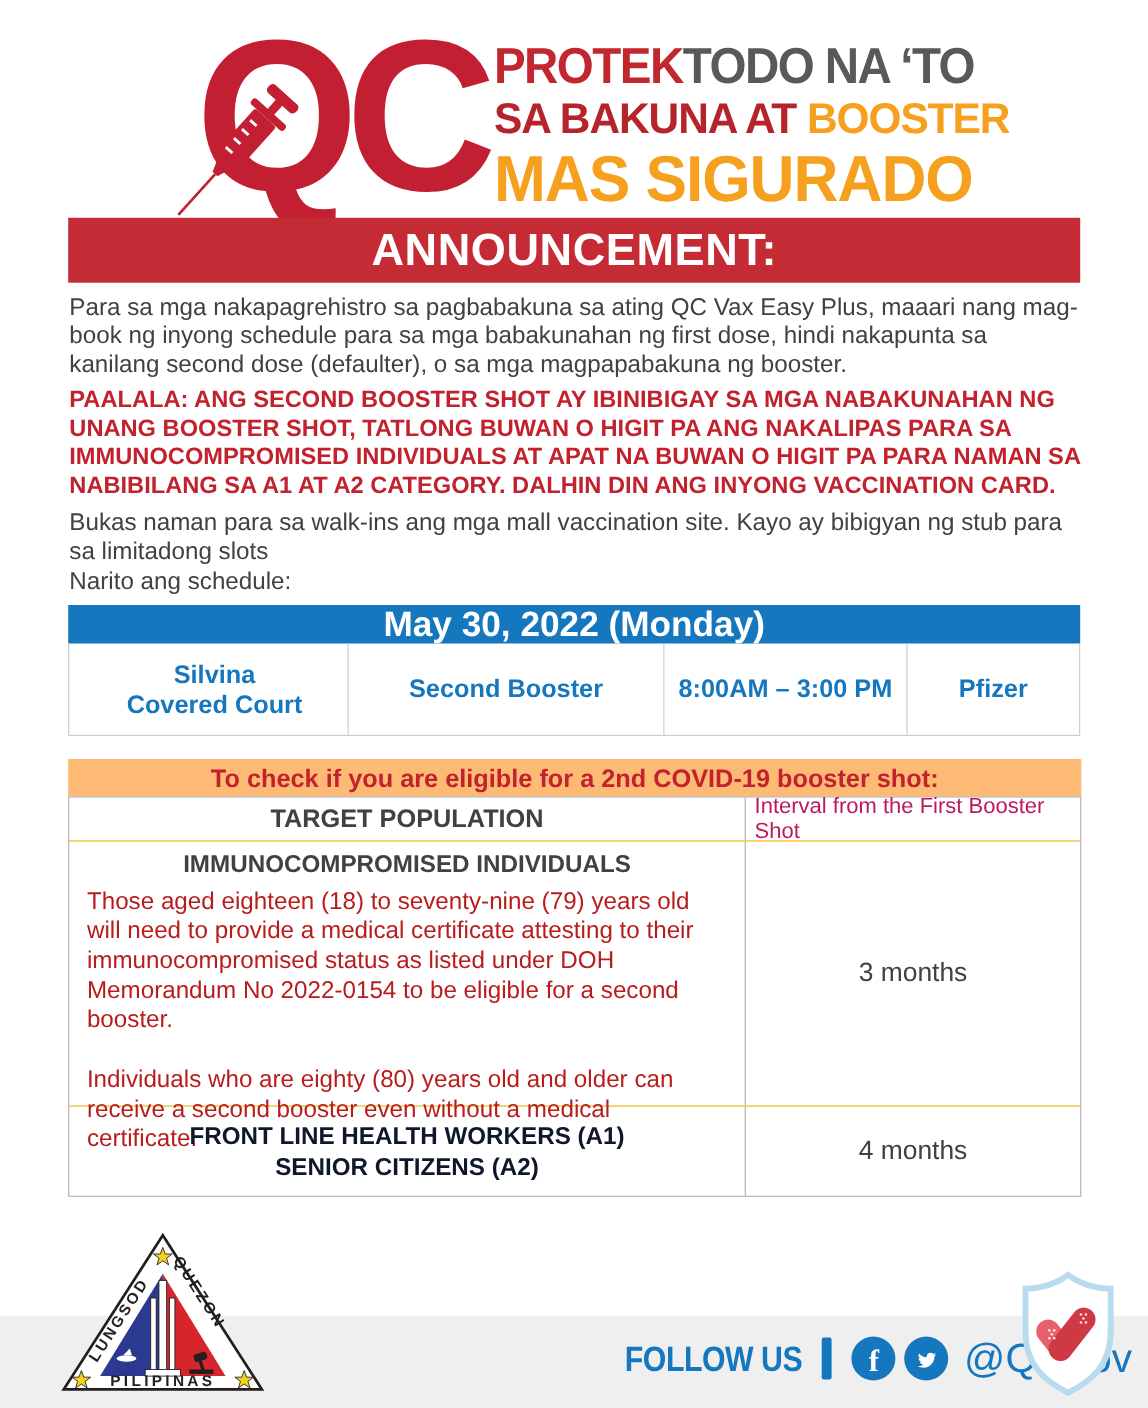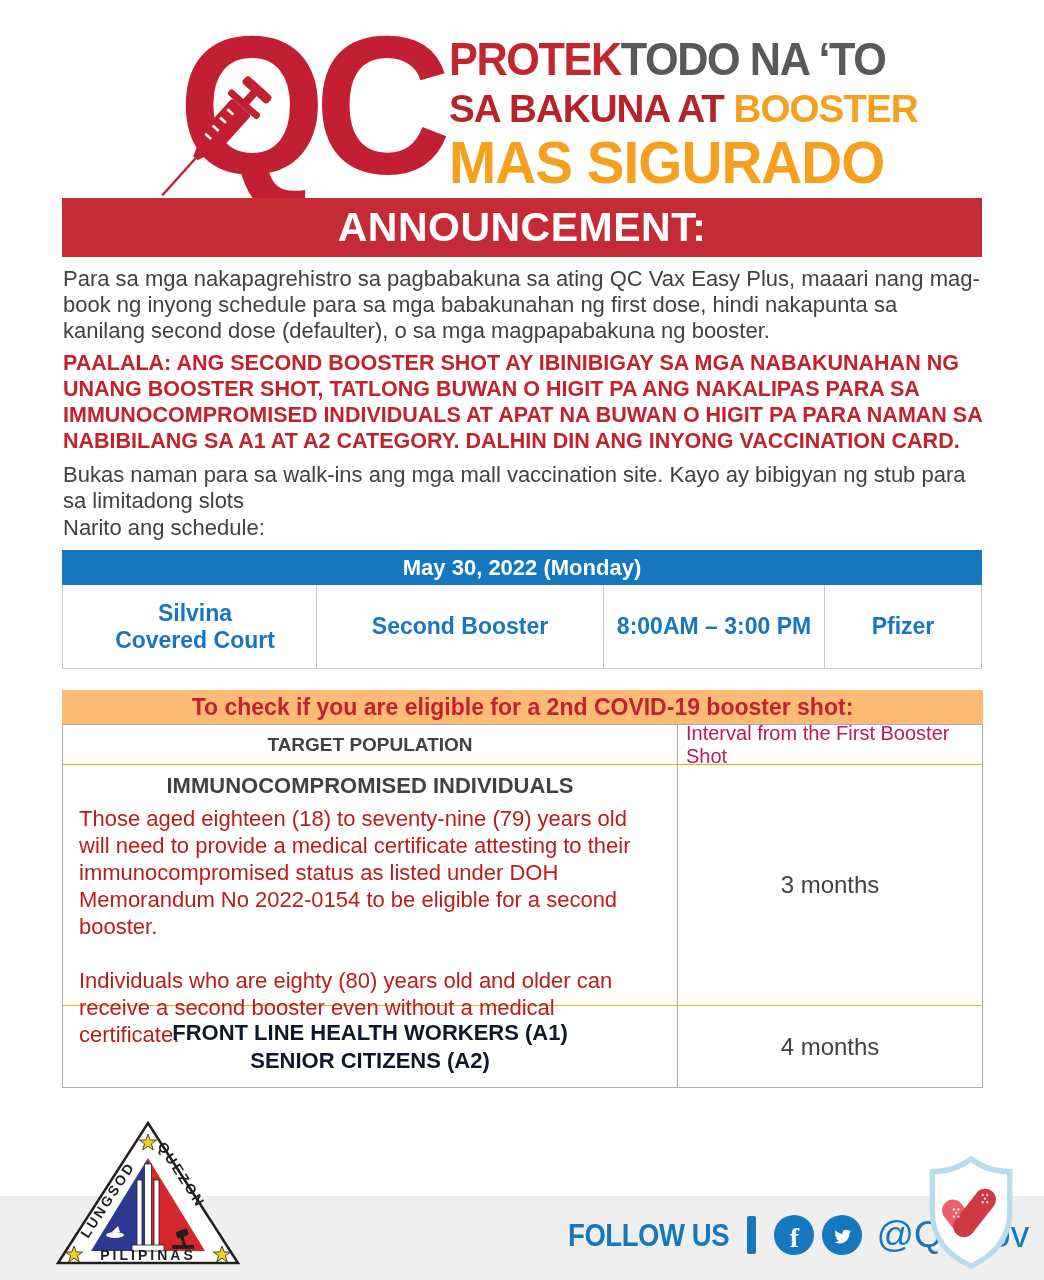--- a/index.html
+++ b/index.html
@@ -38,21 +38,21 @@
   .para { position:absolute; left:63px; width:919px; color:#414042;
     font-size:22px; line-height:26px; }
   .p-intro { top:266px; }
   .p-paalala { top:350px; color:#C2212E; font-weight:bold; font-size:21.5px; }
   .p-walkins { top:462px; }
   .p-narito { top:515px; }
   
   .sched { position:absolute; left:62px; top:550px; width:920px; }
   .sched-head {
     background:#1577BE; color:#fff; height:35px; line-height:35px;
-    text-align:center; font-size:22px; font-weight:bold;
+    text-align:center; font-size:32px; font-weight:bold;
   }
   .sched-row { display:flex; height:84px; border-bottom:1px solid #C9C9C9; }
   .sched-cell {
     border-left:1px solid #C9C9C9; flex:0 0 auto;
     display:flex; flex-direction:column; justify-content:center; align-items:center;
     color:#1577BE; font-size:23px; line-height:27px; font-weight:600; text-align:center;
   }
   .sched-cell:last-child { border-right:1px solid #C9C9C9; }
   .w1{width:254px;padding-left:11px;} .w2{width:287px;} .w3{width:221px;} .w4{width:158px;}
   
@@ -62,21 +62,21 @@
     text-align:center; line-height:34px;
   }
   .elig { position:absolute; left:62px; top:724px; width:921px;
     border:1px solid #ADADAD; }
   .elig-row { display:flex; }
   .elig-row + .elig-row { border-top:1px solid #eab308; }
   .elig-c1 { width:615px; border-right:1px solid #ADADAD; }
   .elig-c2 { width:304px; display:flex; align-items:center; justify-content:center; }
   .elig-head { height:39px; }
   .elig-head .elig-c1 { display:flex; align-items:center; justify-content:center;
-    font-weight:bold; font-size:19px; color:#414042; }
+    font-weight:bold; font-size:23px; color:#414042; }
   .elig-head .elig-c2 { justify-content:flex-start; padding-left:8px;
     font-size:20px; color:#be185d; }
   .elig-r1 { height:241px; }
   .elig-r1 .elig-c1 { padding:8px 16px 0 16px; color:#414042; }
   .elig-r1-title { text-align:center; font-weight:bold; font-size:22px; margin-bottom:6px; }
   .elig-p { font-size:22px; line-height:27px; color:#b91c1c; }
   .elig-p2 { margin-top:27px; }
   .elig-months { font-size:24px; color:#414042; }
   .elig-r2 { height:82px; }
   .elig-r2 .elig-c1 { display:flex; flex-direction:column; justify-content:center;

